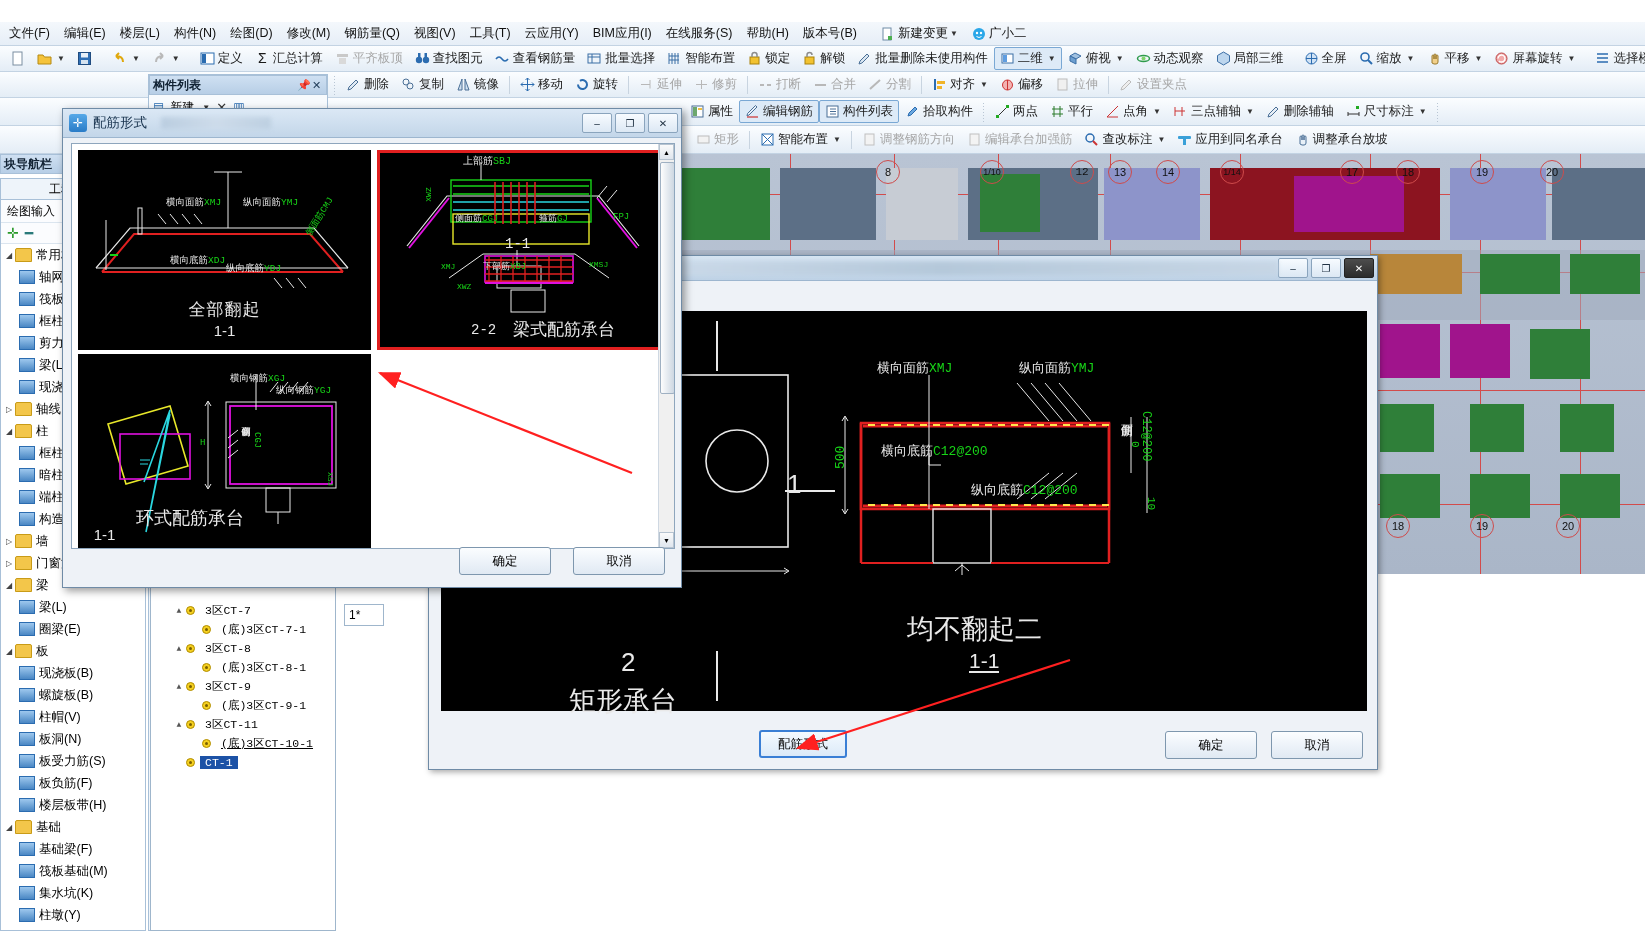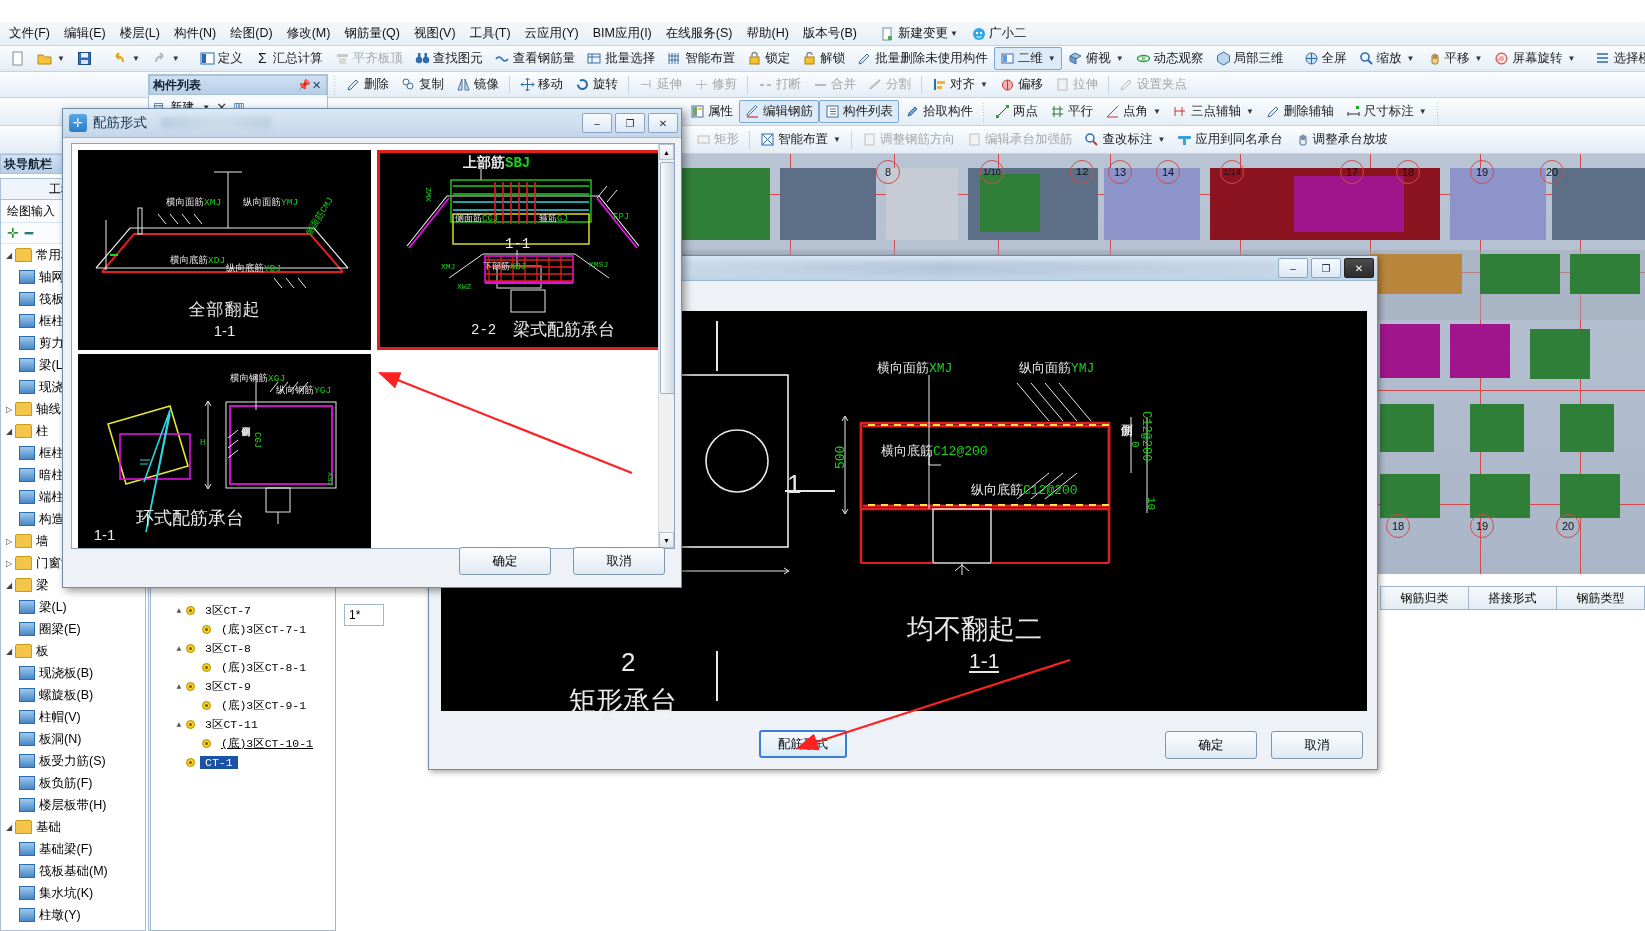--- a/index.html
+++ b/index.html
@@ -942,25 +942,20 @@
       <div class="pA">A</div>
       <svg width="118" height="145" style="position:absolute;left:0;top:0;">
         <polygon points="40,48 78,48 97,82 78,116 40,116 21,82" fill="none" stroke="#f2e36a" stroke-width="1.6"></polygon>
         <rect x="50" y="76" width="18" height="13" fill="none" stroke="#f2e36a"></rect>
         <line x1="50" y1="89" x2="68" y2="76" stroke="#f2e36a"></line>
       </svg>
       <div class="pfoot">B=A/1.7326</div>
     </div>
   </div>
 
-  <div id="rt-head">
-    <div class="cell">钢筋归类</div>
-    <div class="cell">搭接形式</div>
-    <div class="cell">钢筋类型</div>
-  </div>
 
   <div id="dlg-slope">
     <div class="dtitle">
       <div class="blur"></div>
       <div class="wbtn">
           <span>–</span>
         </div>
       <div class="wbtn">
           <span>❐</span>
         </div>
@@ -1167,21 +1162,21 @@
               <line x1="172" y1="106" x2="172" y2="132"></line>
             <line x1="184" y1="106" x2="184" y2="132"></line>
             <line x1="108" y1="110" x2="196" y2="110"></line>
               <line x1="108" y1="117" x2="196" y2="117"></line>
             <line x1="108" y1="124" x2="196" y2="124"></line>
               <line x1="108" y1="131" x2="196" y2="131"></line>
           </g>
           <line x1="108" y1="133" x2="196" y2="133" stroke="#e011e0" stroke-width="2"></line>
           <rect x="134" y="140" width="34" height="22" fill="none" stroke="#e9e9e9"></rect>
         </svg>
-        <div class="cadtxt wht" style="left:86px;top:4px;font-size:14px;font-weight:bold;">上部筋<span class="grn">SBJ</span></div>
+        <div class="cadtxt wht" style="left:86px;top:4px;font-size:10px;">上部筋<span class="grn">SBJ</span></div>
         <div class="cadtxt wht" style="left:106px;top:110px;font-size:9px;">下部筋<span class="grn">XBJ</span></div>
         <div class="cadtxt wht" style="left:78px;top:62px;font-size:9px;">侧面筋<span class="grn">CGJ</span></div>
         <div class="cadtxt wht" style="left:162px;top:62px;font-size:9px;">箍筋<span class="grn">GJ</span></div>
         <div class="cadtxt grn" style="left:236px;top:62px;font-size:9px;">FPJ</div>
         <div class="cadtxt grn" style="left:44px;top:40px;font-size:8px;transform:rotate(-90deg);">XWZ</div>
         <div class="cadtxt grn" style="left:80px;top:132px;font-size:8px;">XWZ</div>
         <div class="cadtxt grn" style="left:64px;top:112px;font-size:8px;">XMJ</div>
         <div class="cadtxt grn" style="left:212px;top:110px;font-size:8px;">XMSJ</div>
         <div class="cadtxt wht" style="left:128px;top:86px;font-size:14px;">1-1</div>
         <div class="cadtxt wht" style="left:94px;top:172px;font-size:14px;">2-2</div>

